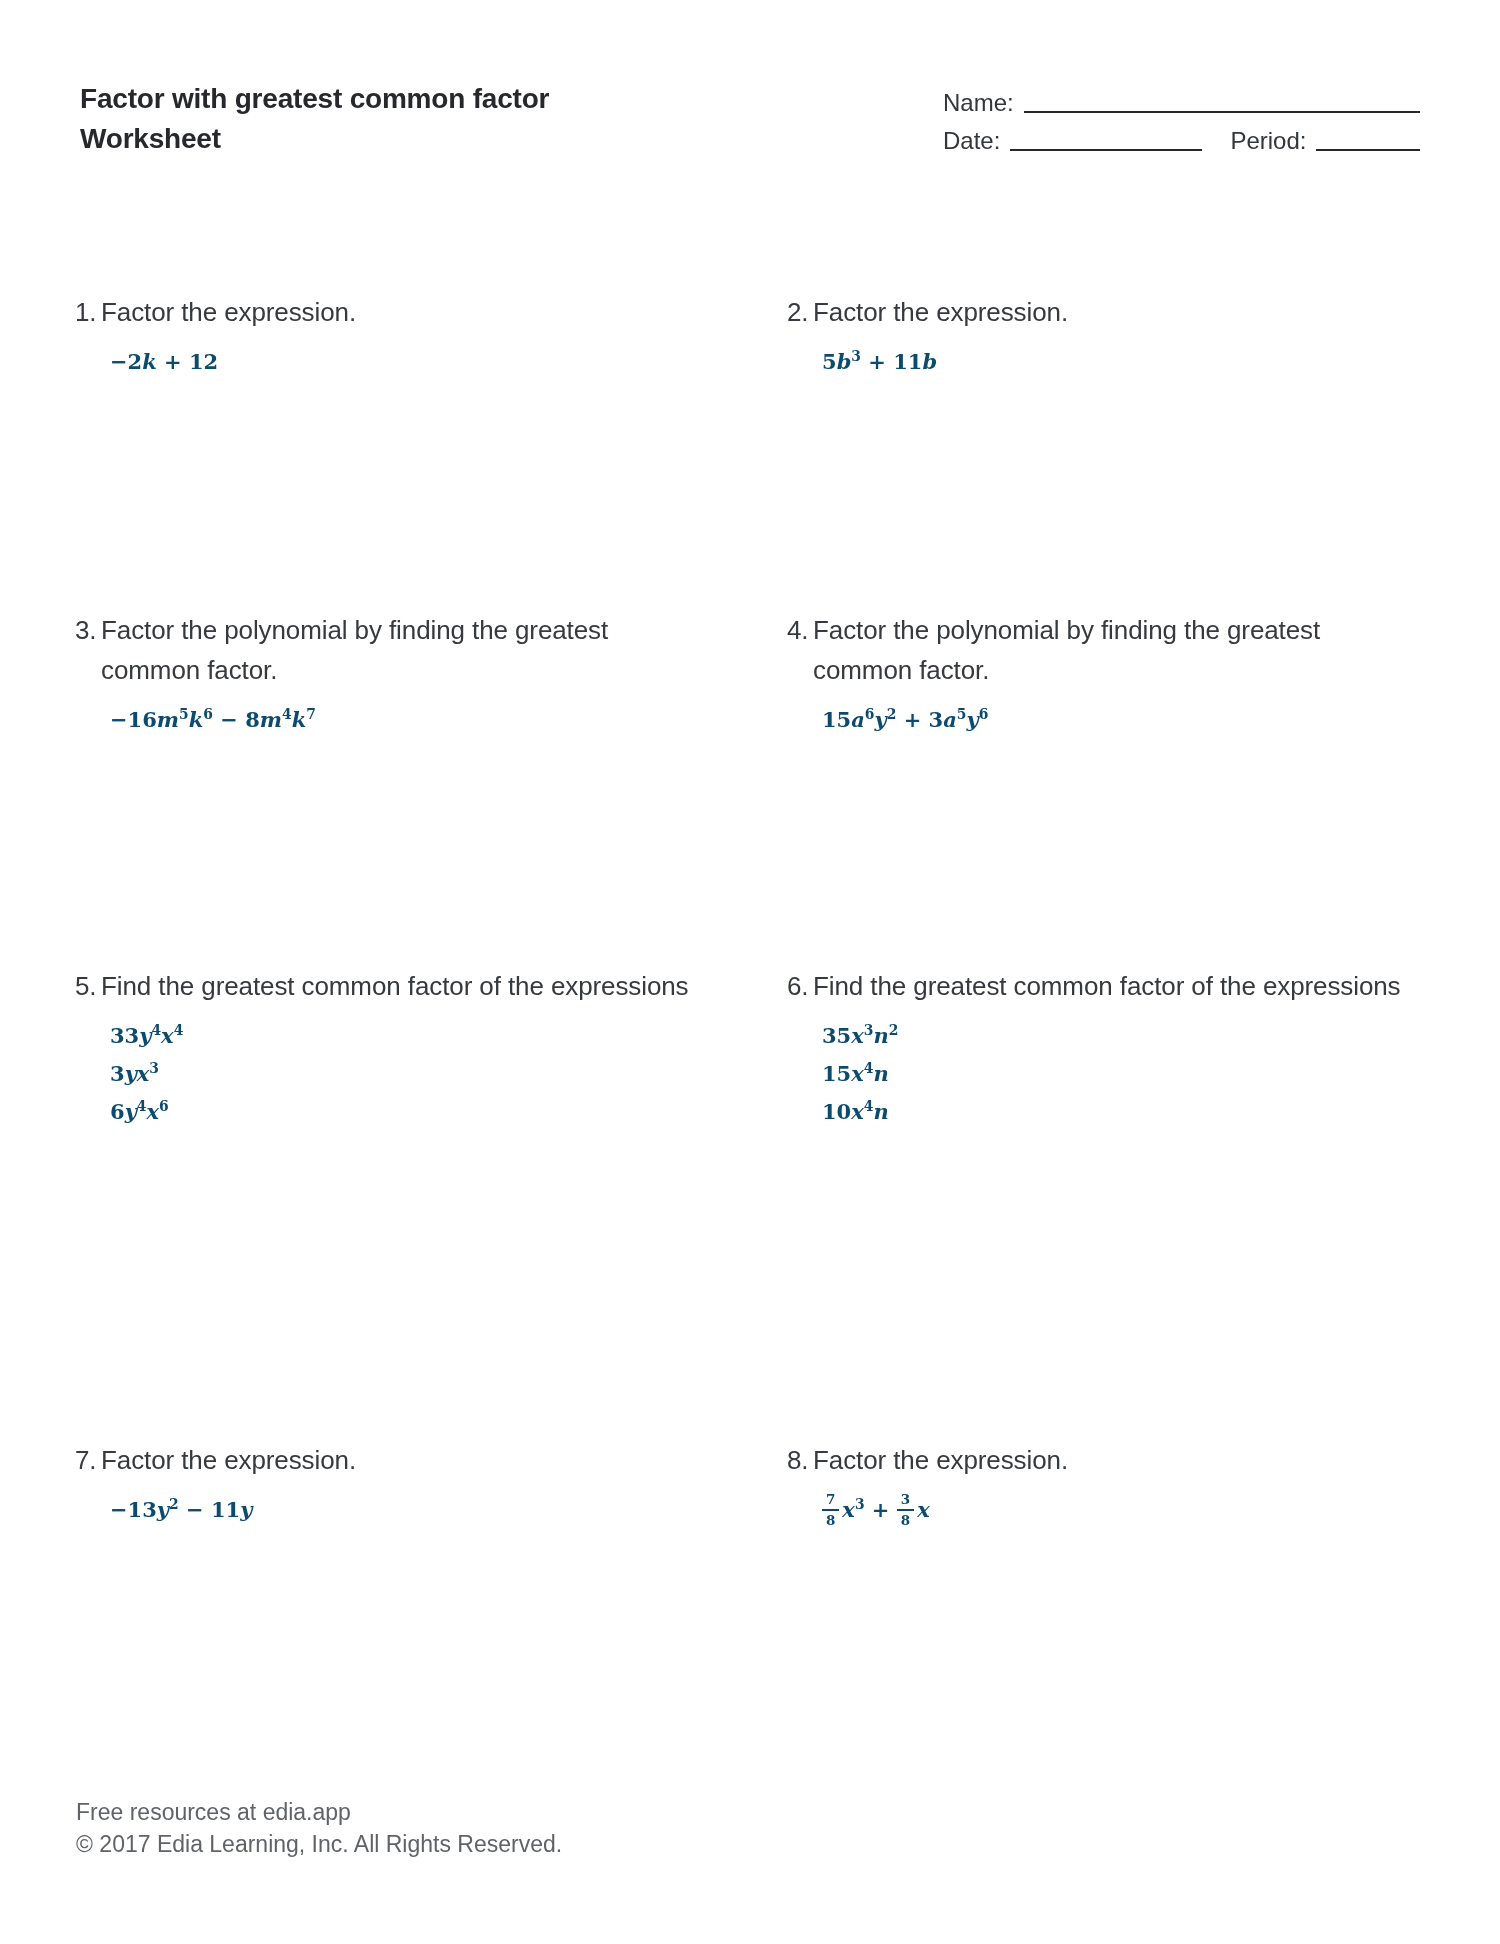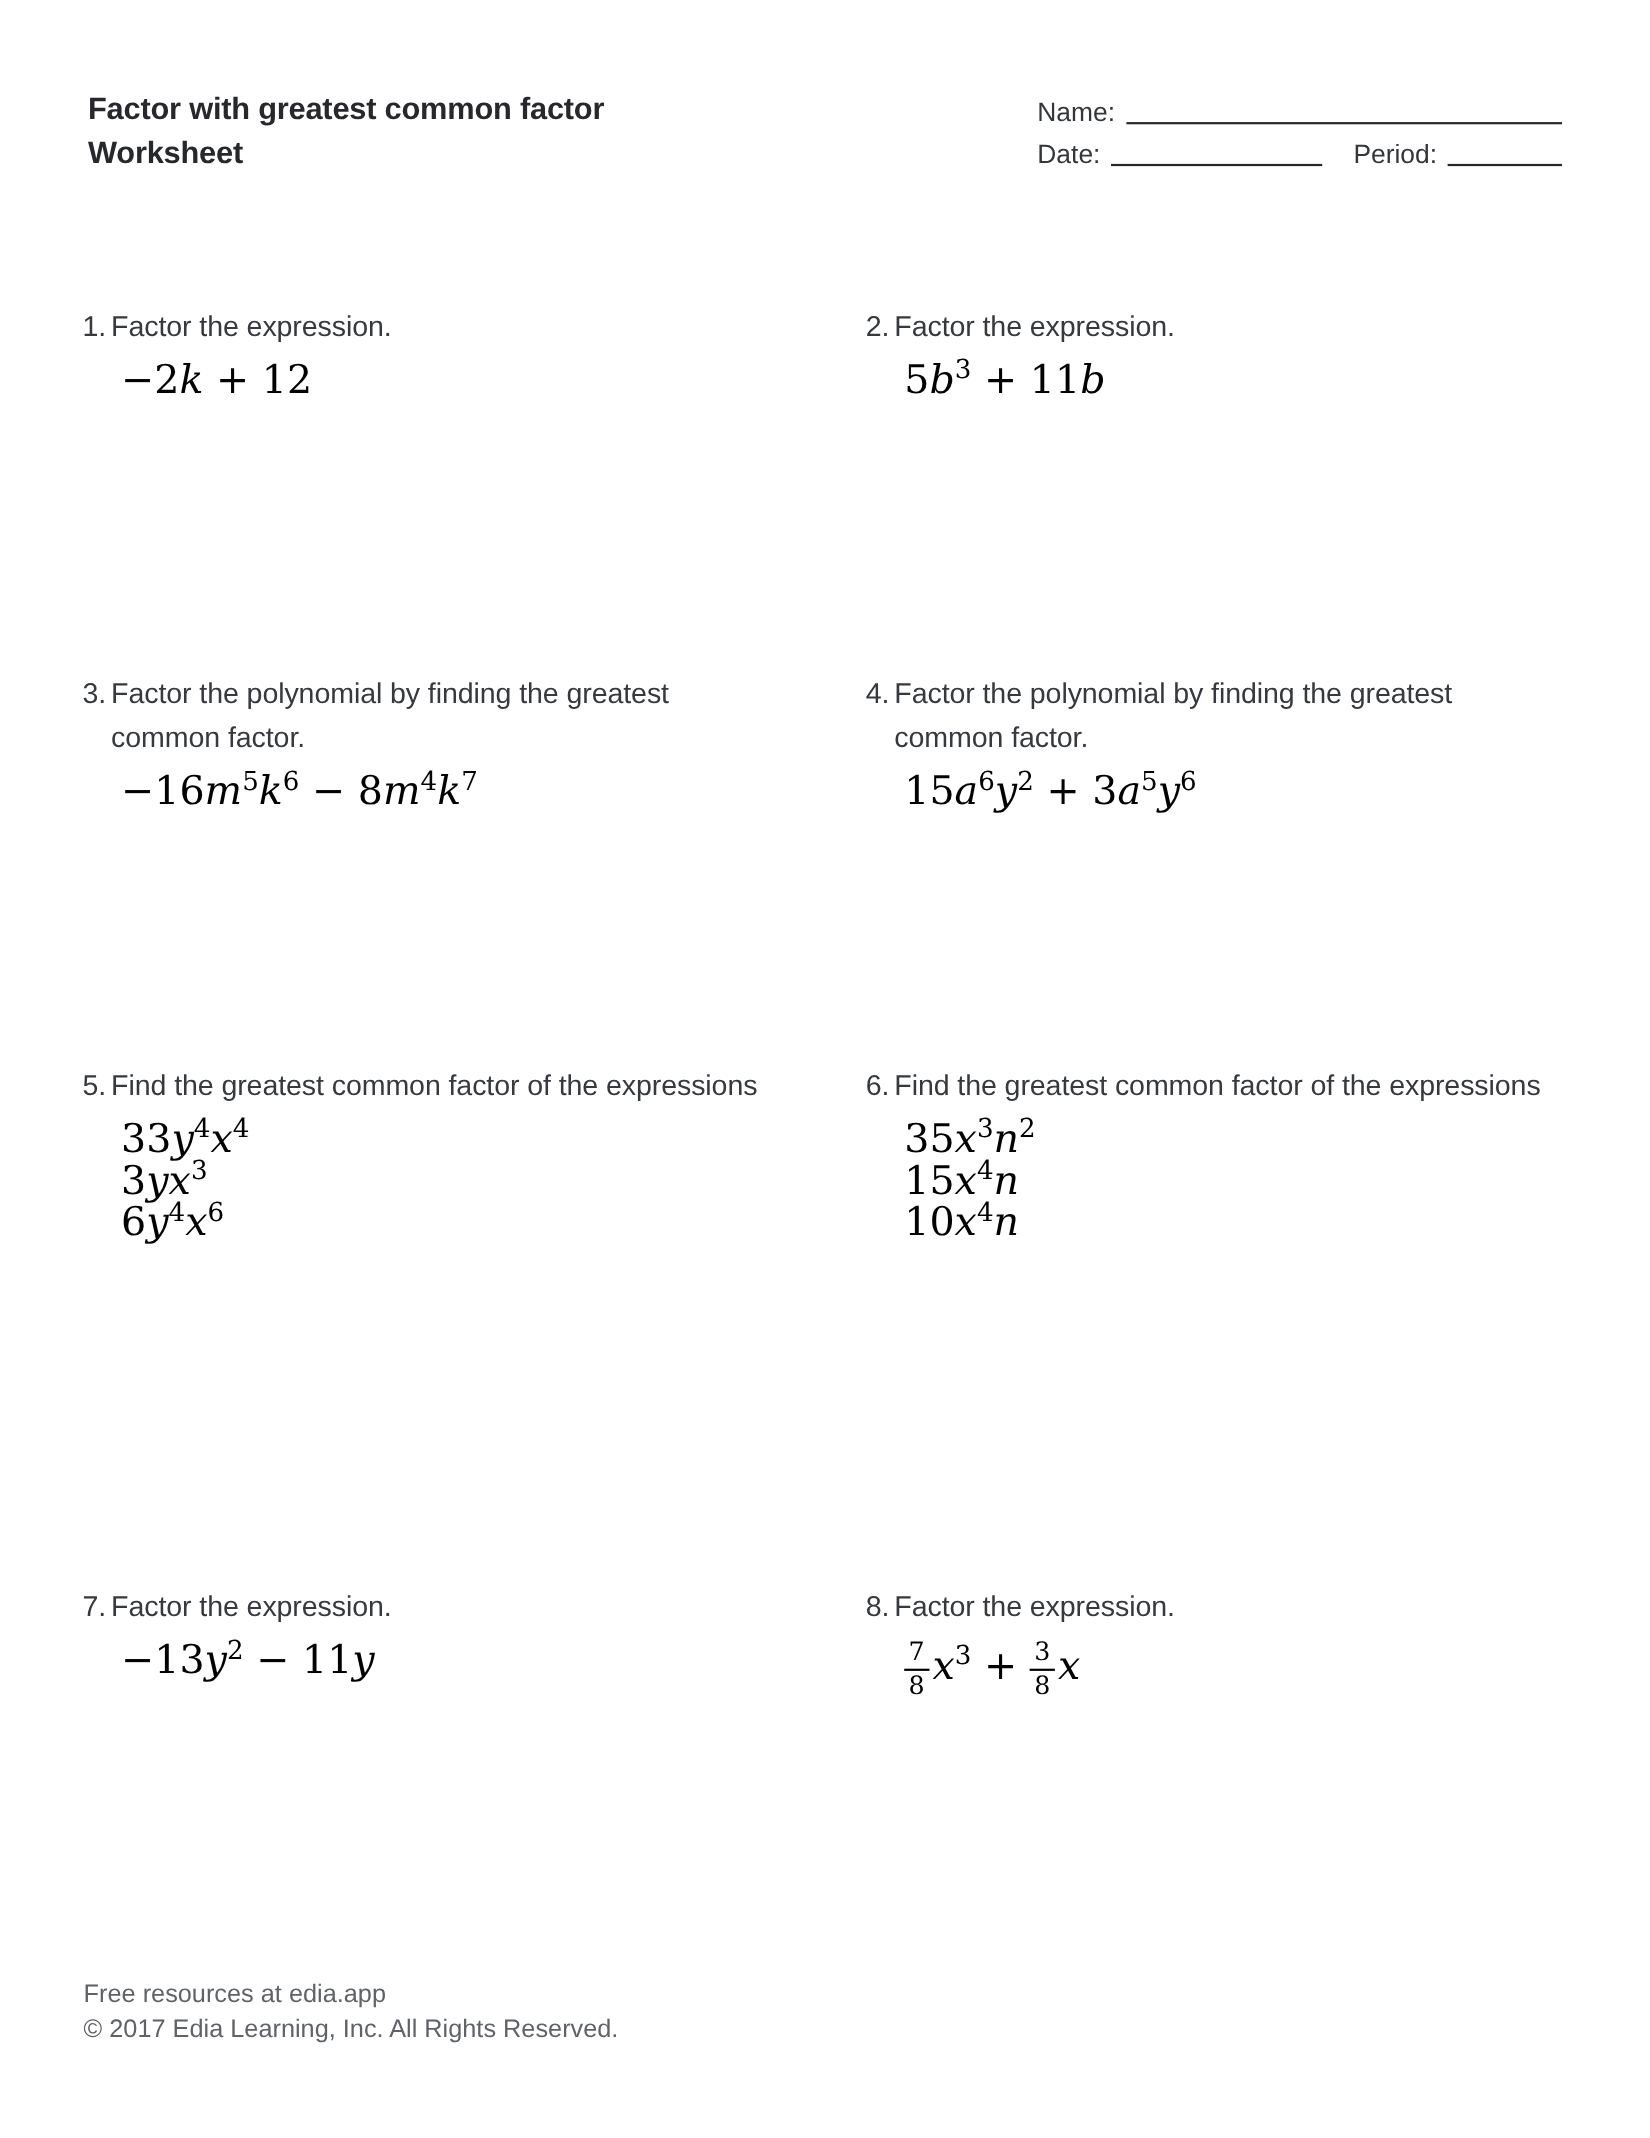--- a/index.html
+++ b/index.html
@@ -29,35 +29,35 @@
     height:20px; box-sizing:border-box;
   }
   .rule.grow { flex:1 1 auto; }
   .rule.date-rule { width:192px; flex:0 0 auto; }
   .period-label { margin-left:28px; }
 
   
   .cell { position:absolute; width:620px; }
   .cell.col-l { left:75px; }
   .cell.col-r { left:787px; }
-  .cell.row-1 { top:276px; }
+  .cell.row-1 { top:292px; }
   .cell.row-2 { top:610px; }
   .cell.row-3 { top:966px; }
   .cell.row-4 { top:1440px; }
 
   .q {
     margin:0; font-size:26px; line-height:40px; color:#36393d;
     padding-left:26px; text-indent:-26px; letter-spacing:-0.1px;
   }
   .qnum { display:inline-block; width:26px; text-indent:0; }
 
   .expr {
     margin:11px 0 0 35px;
     font-family:"DejaVu Serif", serif;
-    font-size:36px; line-height:38px; color:#000000;
+    font-size:21px; line-height:38px; color:#0c4a6e;font-weight:bold;
   }
   .mline { white-space:nowrap; }
   .var { font-style:italic; }
   .sup {
     font-size:0.66em; font-style:normal; line-height:0;
     vertical-align:0.55em; letter-spacing:0;
   }
   .frac {
     display:inline-block; text-align:center; vertical-align:-0.6em;
     font-size:0.64em; font-style:normal; line-height:1;

